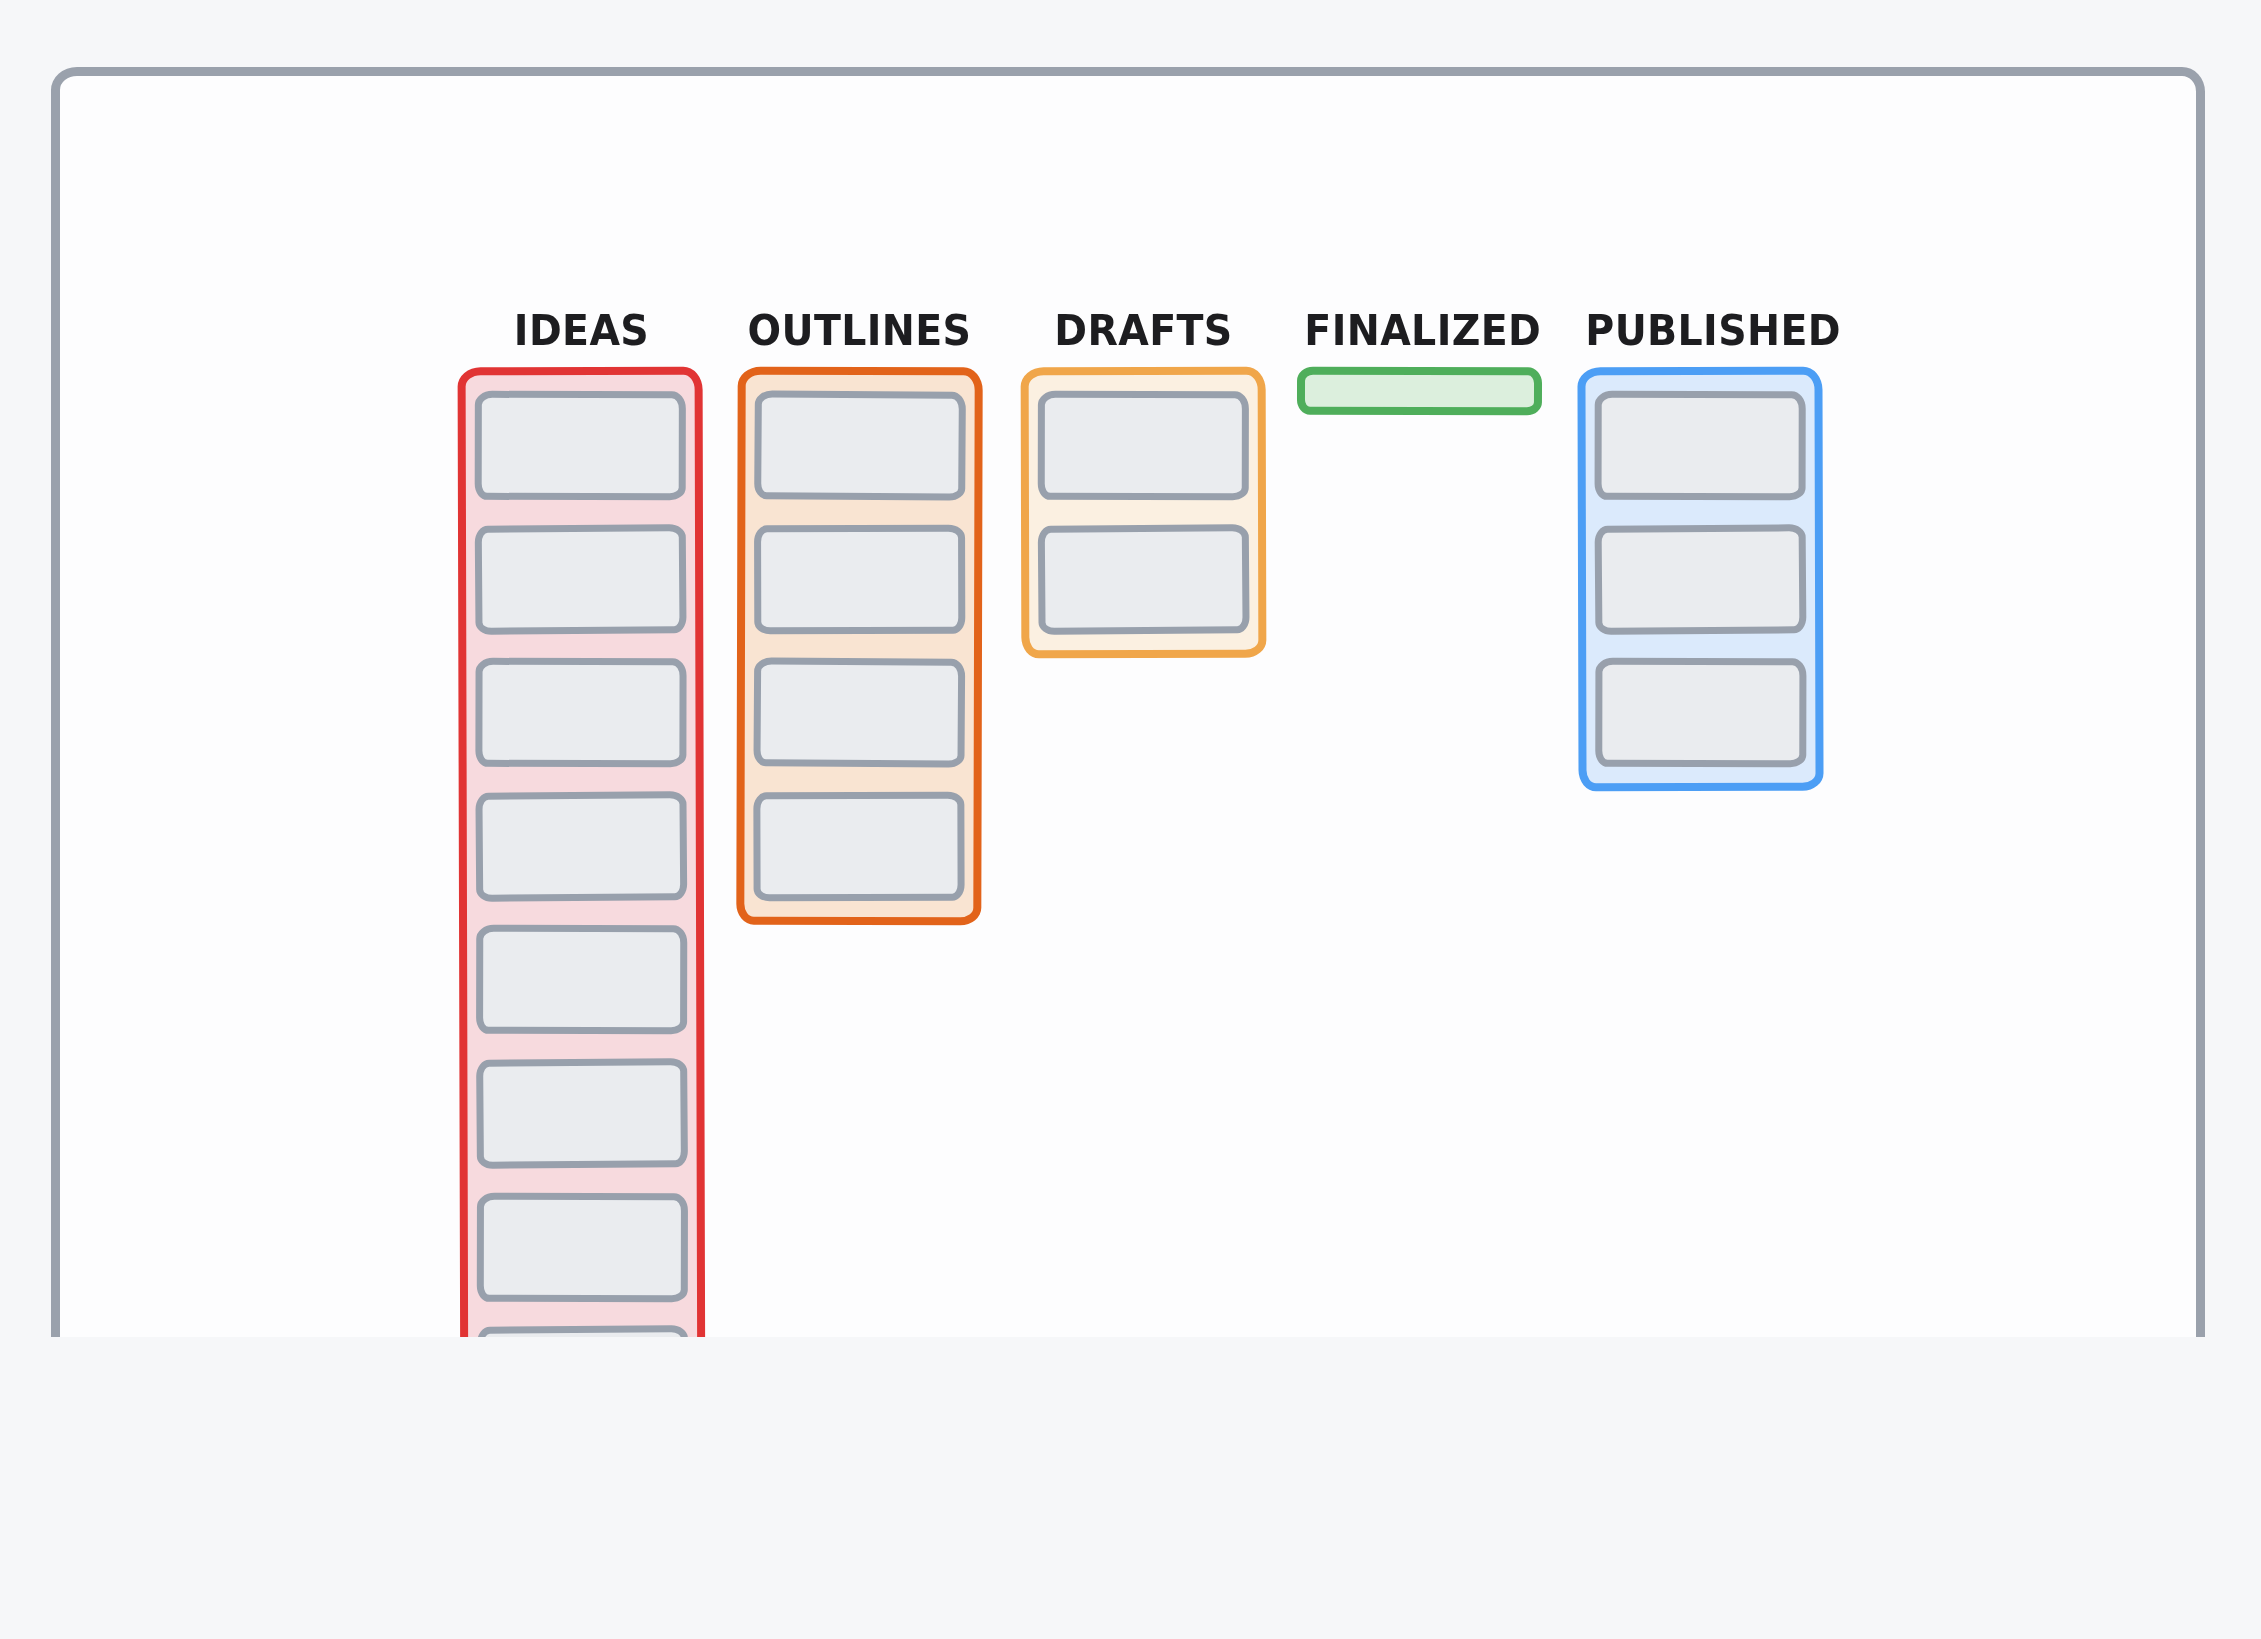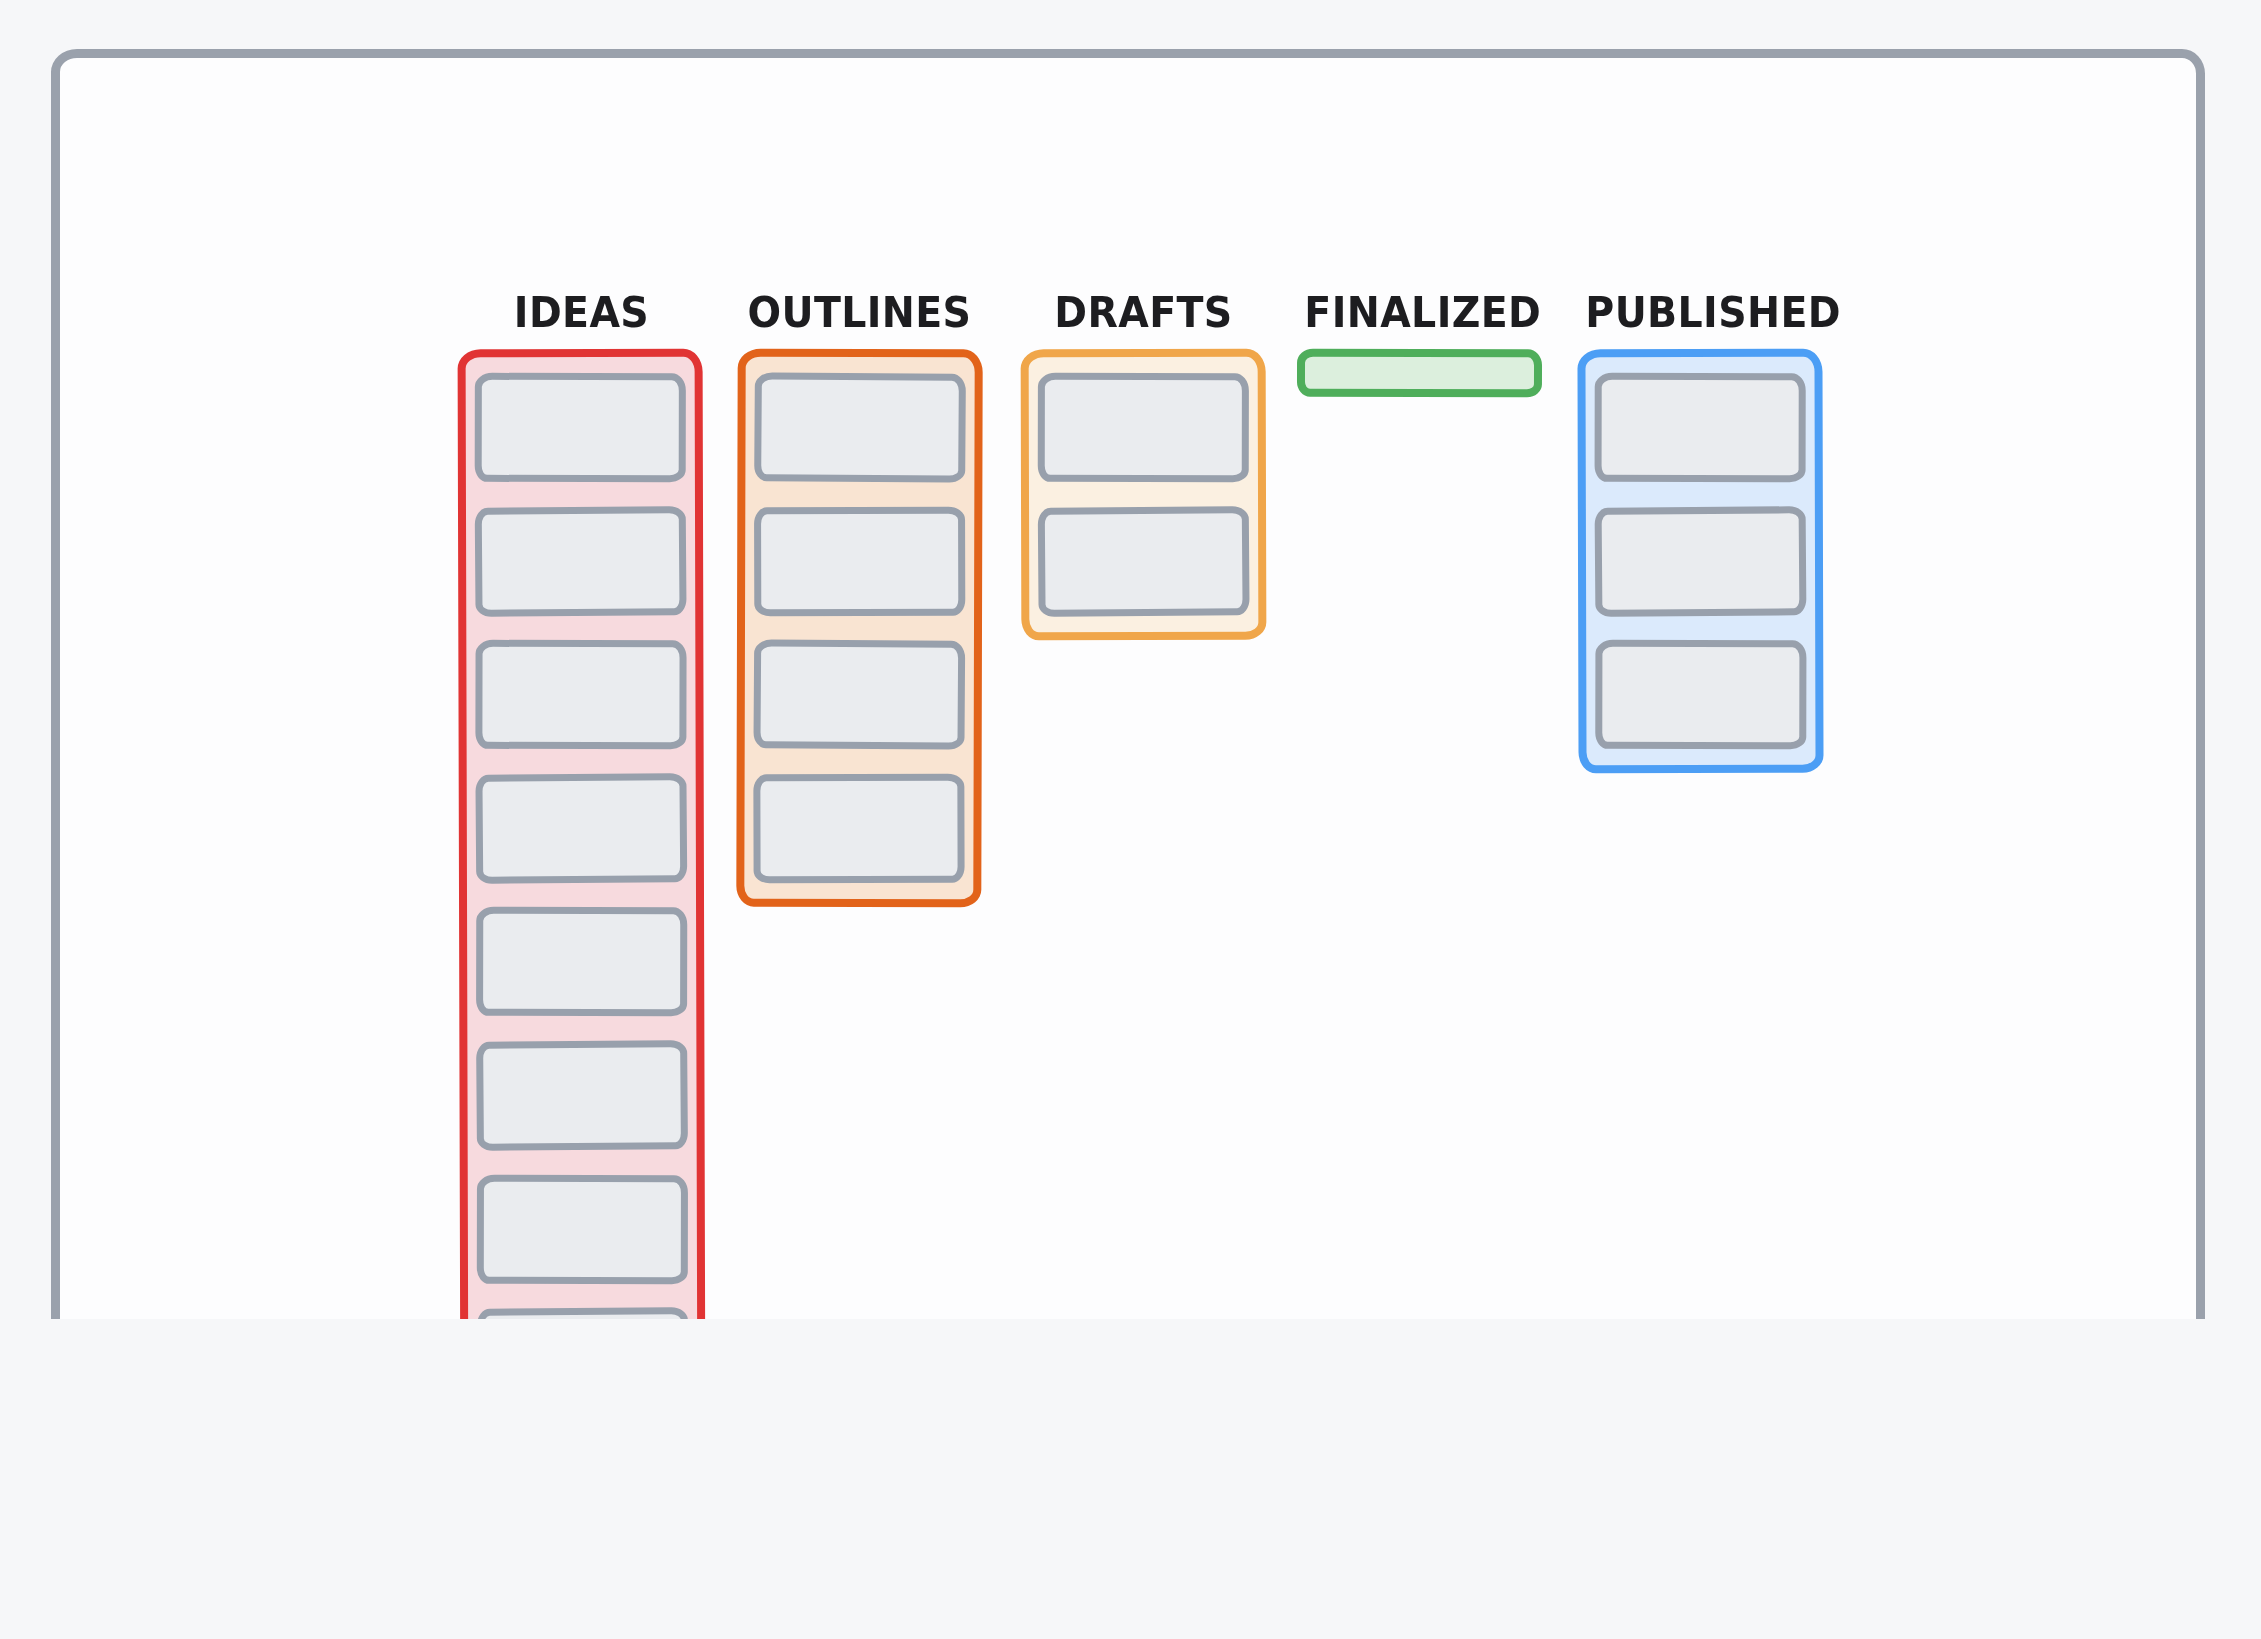--- a/index.html
+++ b/index.html
@@ -9,20 +9,21 @@
   body {
     font-family: "DejaVu Sans", "Liberation Sans", sans-serif;
     background: #f6f7f9;
   }
   .page {
     position: relative;
     width: 2261px;
     height: 1319px;
     background: #f6f7f9;
     overflow: hidden;
+    margin-top: 18px;
   }
   .board-frame {
     position: absolute;
     left: 51px;
     top: 49px;
     width: 2154px;
     height: 1537px;
     box-sizing: border-box;
     background: #fdfdfe;
     border: 9.7px solid #9aa1ac;

